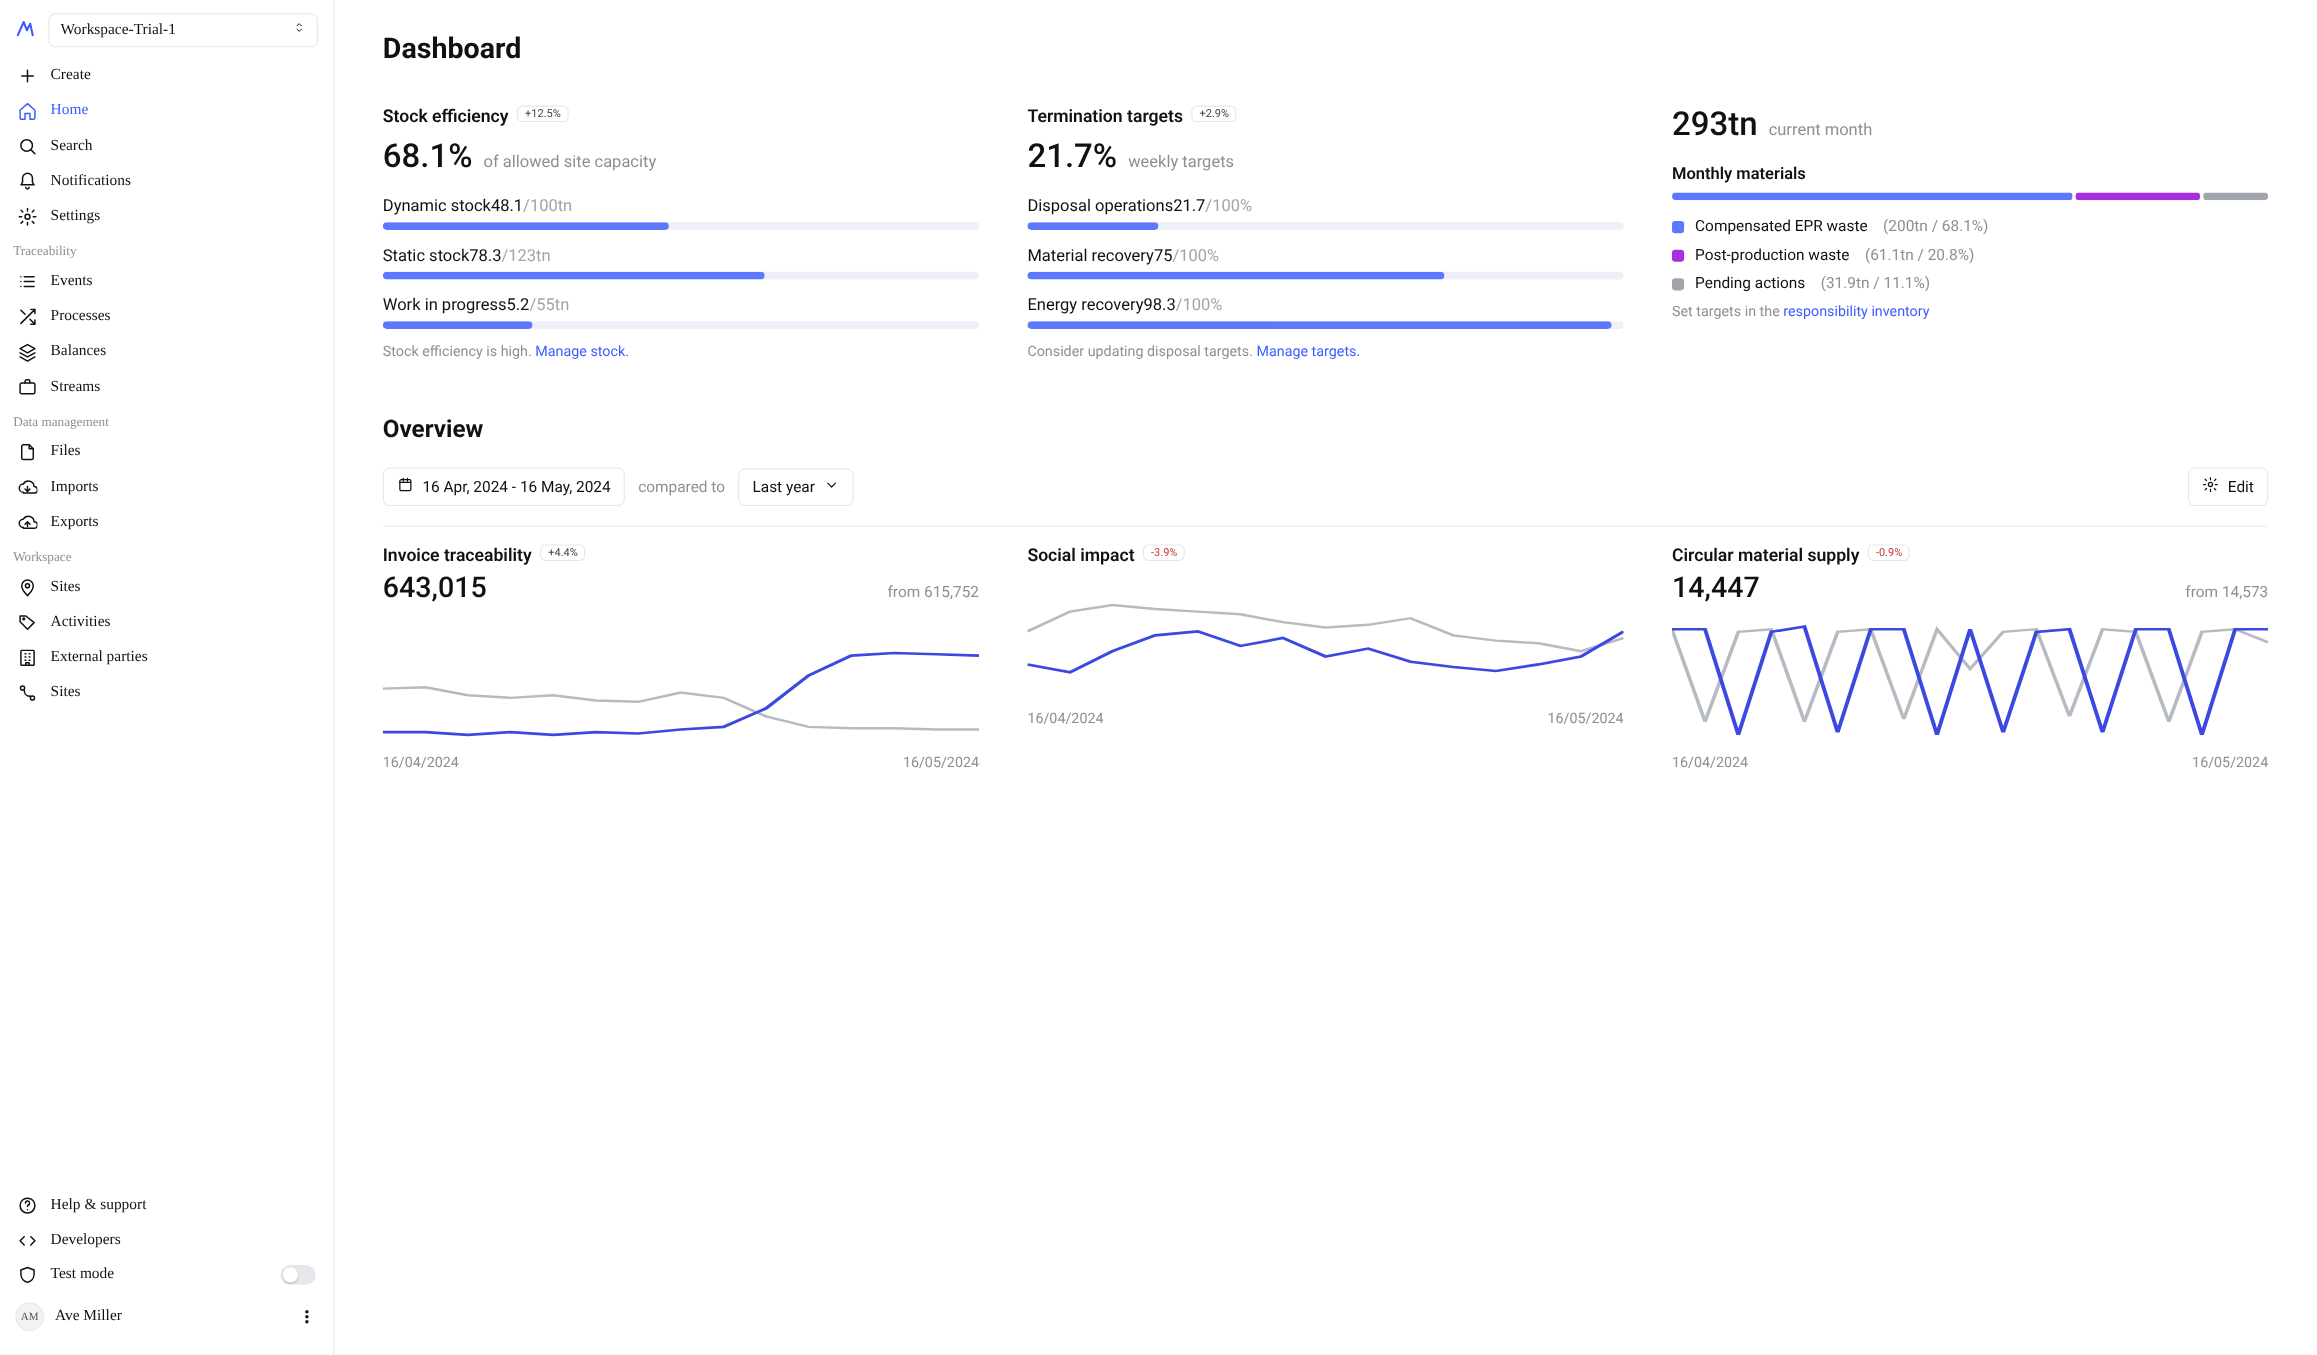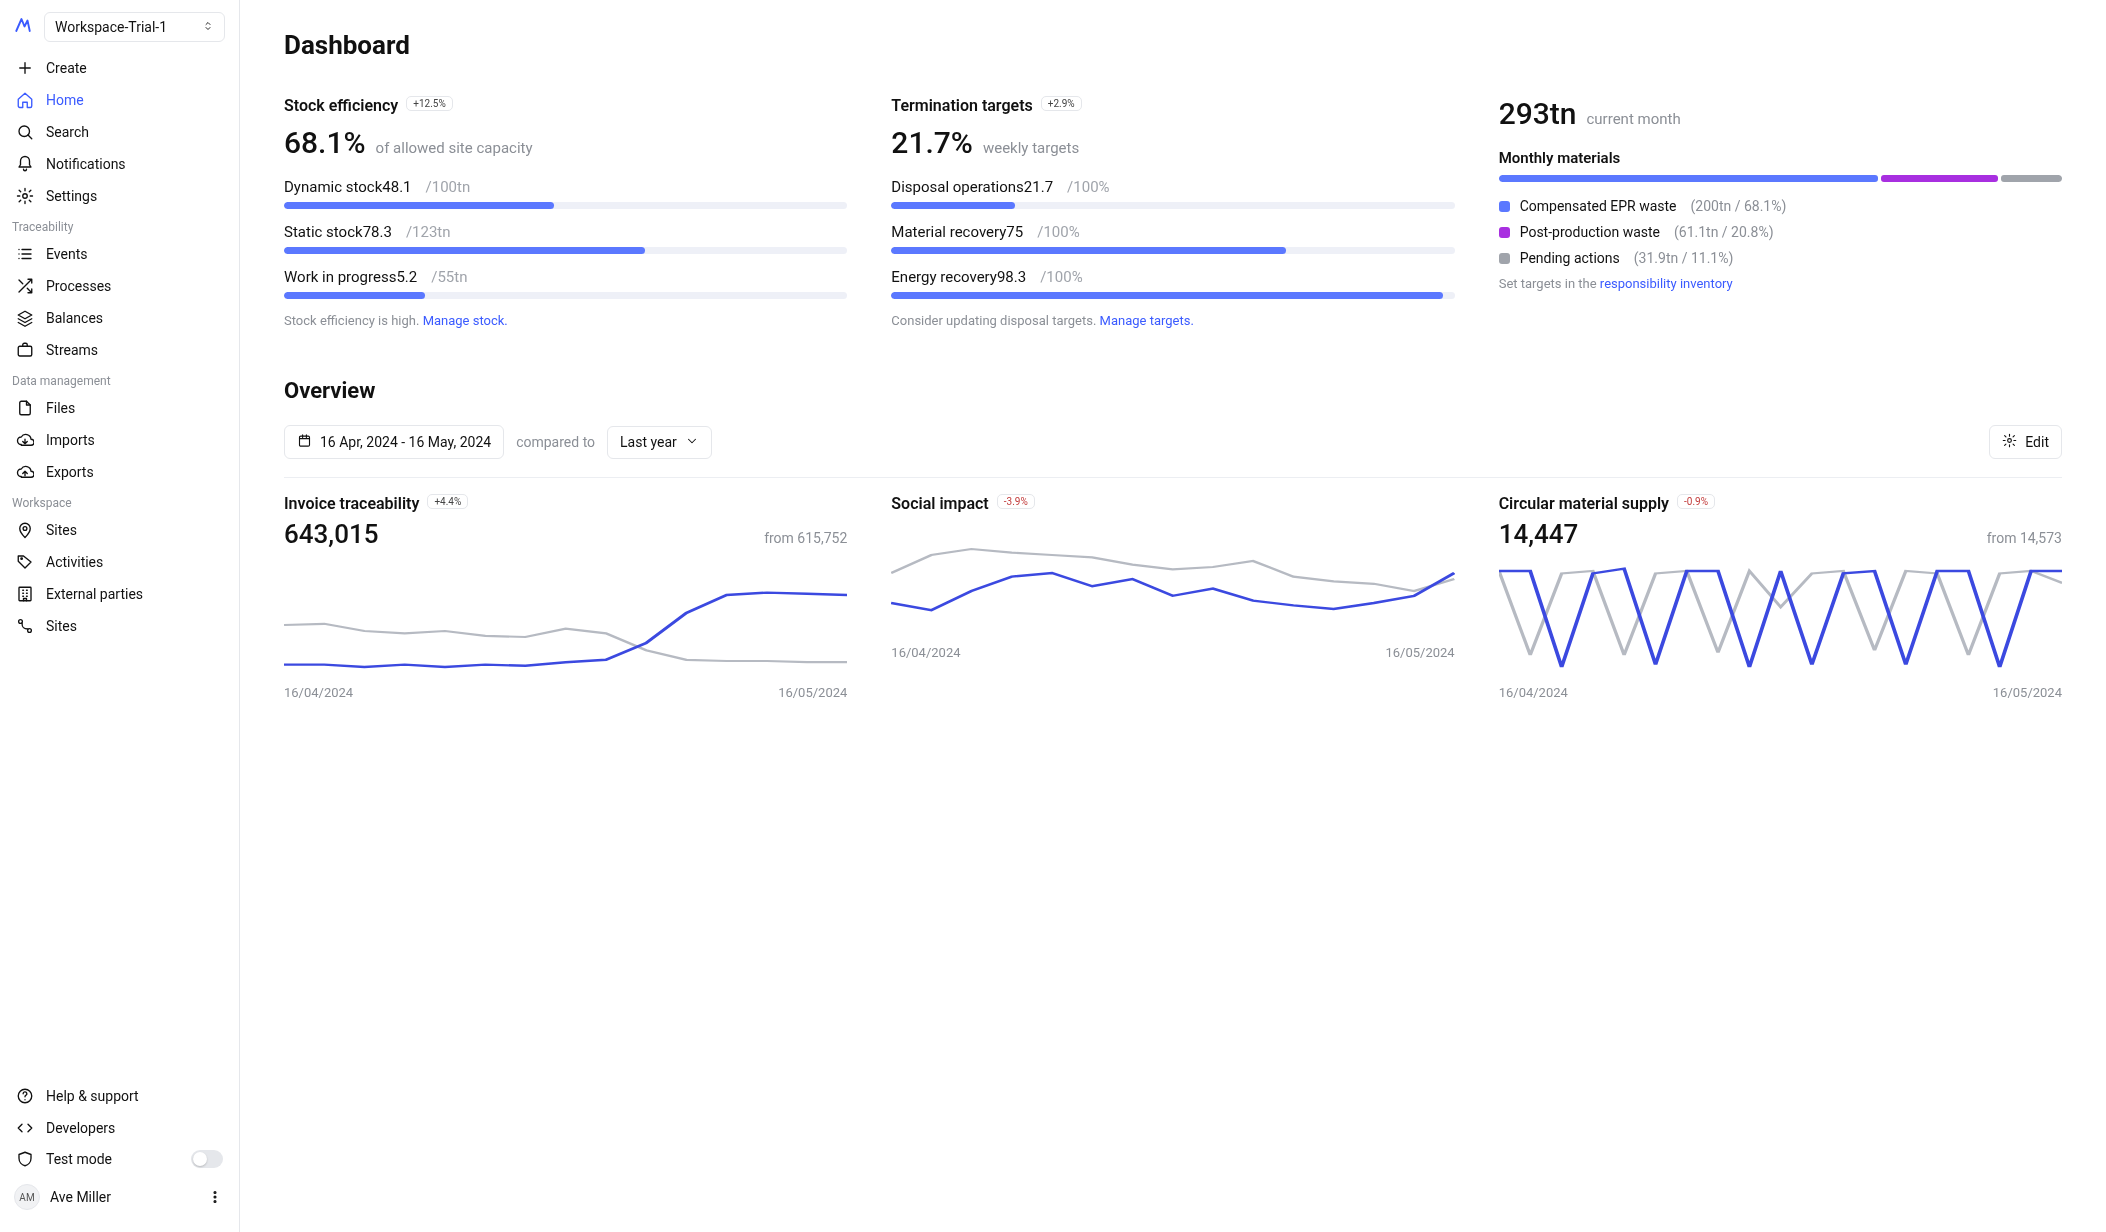--- a/index.html
+++ b/index.html
@@ -1,18 +1,18 @@
 <!DOCTYPE html>
 <html><head>
 <meta charset="utf-8">
 <style>
 * { box-sizing: border-box; margin: 0; padding: 0; }
 body { font-family: -apple-system, BlinkMacSystemFont, "Segoe UI", Roboto, sans-serif; color: #111; background: #fff; font-size: 14px; }
 .app { display: flex; height: 100vh; }
-.sidebar { width: 240px; border-right: 1px solid #e5e7eb; display: flex; flex-direction: column; padding: 12px 0; }
+.sidebar { width: 304px; border-right: 1px solid #e5e7eb; display: flex; flex-direction: column; padding: 12px 0; font-family: Liberation Serif, serif; }
 .sidebar-top { padding: 0 14px; display: flex; align-items: center; gap: 8px; }
 .logo { width: 22px; height: 22px; }
 .workspace-select { flex: 1; border: 1px solid #e5e7eb; border-radius: 6px; padding: 6px 10px; font-size: 14px; display: flex; align-items: center; justify-content: space-between; cursor: pointer; }
 .nav-section { padding: 10px 4px 0; }
 .nav-heading { font-size: 12px; color: #8b8f96; padding: 8px 12px 4px; }
 .nav-item { display: flex; align-items: center; gap: 12px; padding: 7px 12px; border-radius: 6px; cursor: pointer; color: #111; }
 .nav-item.active { color: #3b5bff; }
 .nav-item .icon { width: 18px; height: 18px; flex-shrink: 0; display: inline-flex; align-items: center; justify-content: center; }
 .sidebar-spacer { flex: 1; }
 .testmode-row { display: flex; align-items: center; justify-content: space-between; gap: 10px; padding: 6px 12px; }
@@ -25,21 +25,21 @@
 h1.page-title { font-size: 26px; font-weight: 700; margin-bottom: 36px; }
 .kpi-row { display: grid; grid-template-columns: 1fr 1fr 1fr; gap: 44px; margin-bottom: 50px; }
 .kpi-header { display: flex; align-items: flex-start; gap: 8px; margin-bottom: 10px; }
 .kpi-title { font-size: 16px; font-weight: 600; }
 .badge { border: 1px solid #e5e7eb; border-radius: 5px; padding: 1px 6px; font-size: 10px; color: #444; }
 .kpi-big { display: flex; align-items: baseline; gap: 10px; margin-bottom: 18px; }
 .kpi-value { font-size: 30px; font-weight: 500; }
 .kpi-sub { color: #8b8f96; font-size: 15px; }
 .bar-row { margin-bottom: 14px; }
 .bar-label-row { display: flex; font-size: 15px; margin-bottom: 6px; }
-.bar-denom { color: #a0a4ab; margin-left: 14px; }
+.bar-denom { color: #a0a4ab; }
 .bar-track { height: 7px; background: #eef0f7; border-radius: 4px; overflow: hidden; }
 .bar-fill { height: 100%; background: #5b78ff; border-radius: 4px; }
 .kpi-note { font-size: 13px; color: #8b8f96; margin-top: 10px; }
 .kpi-note a, .link { color: #3b5bff; text-decoration: none; cursor: pointer; }
 .seg-bar { display: flex; height: 7px; border-radius: 4px; overflow: hidden; gap: 3px; margin-bottom: 16px; }
 .seg { height: 100%; border-radius: 3px; }
 .legend-item { display: flex; align-items: center; gap: 10px; font-size: 14px; margin-bottom: 10px; }
 .legend-dot { width: 11px; height: 11px; border-radius: 3px; }
 .legend-val { color: #8b8f96; margin-left: 4px; }
 h2.section-title { font-size: 22px; font-weight: 700; margin-bottom: 22px; }

